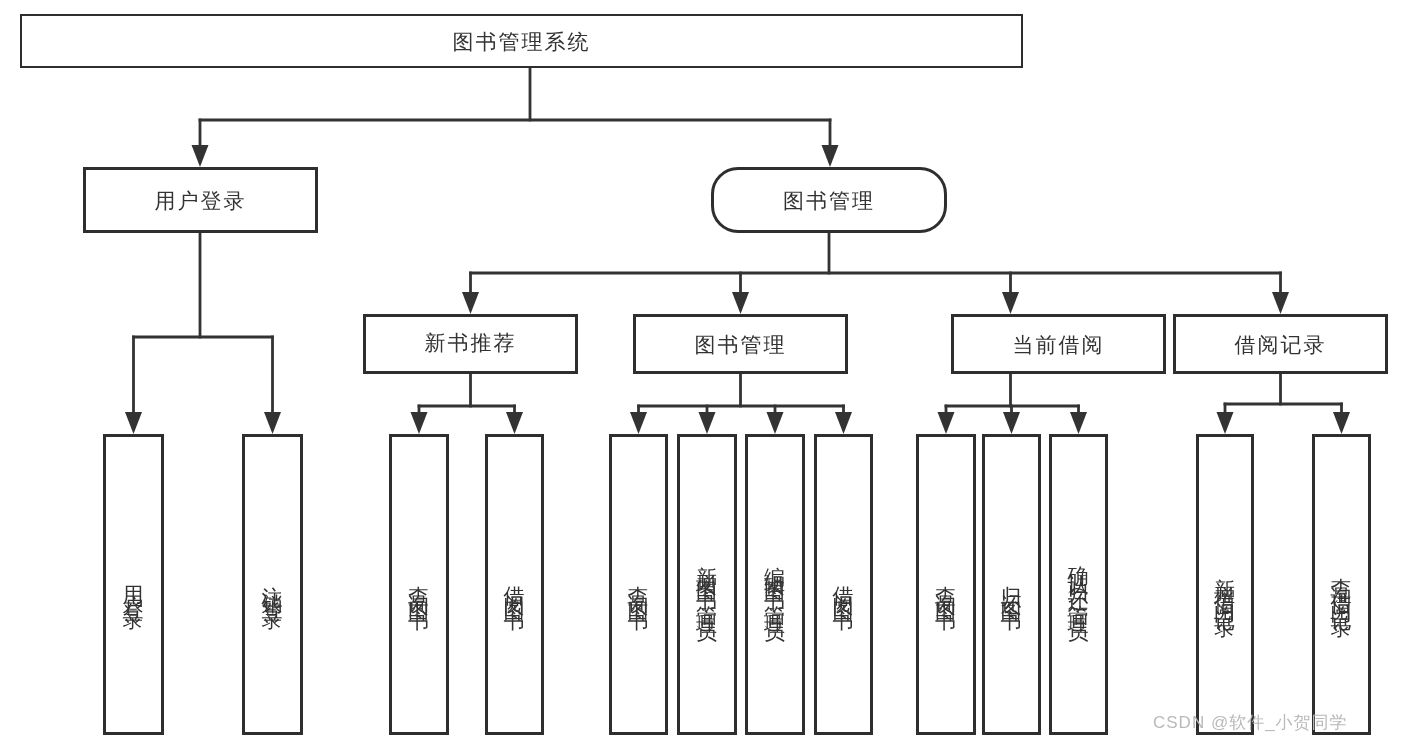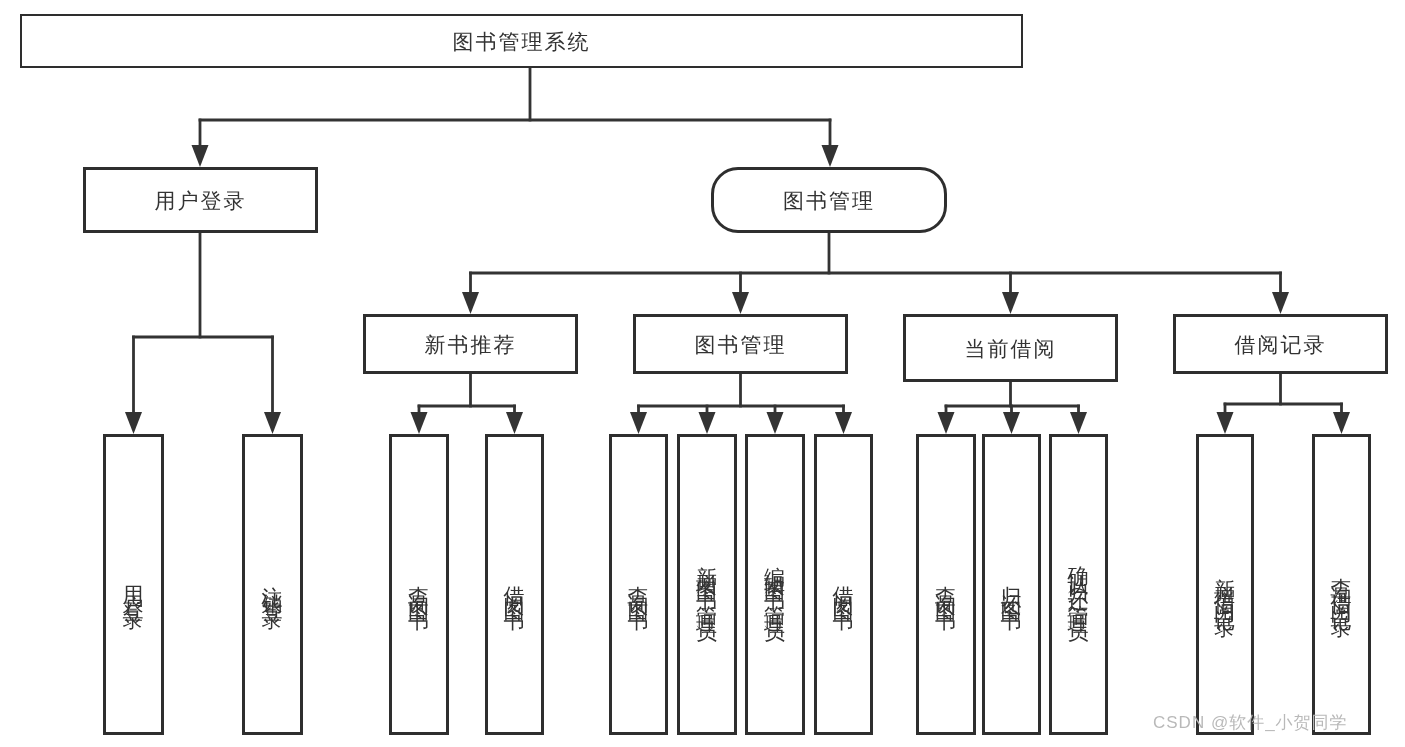--- a/index.html
+++ b/index.html
@@ -36,23 +36,23 @@
     writing-mode:vertical-rl;
     text-orientation:mixed;
     letter-spacing:8px;
     font-size:21px;
   }
   
   .n-root{left:20px;top:14px;width:1003px;height:54px;border-width:2px;}
   .n-user-login{left:83px;top:167px;width:235px;height:66px;}
   .n-book-mgmt{left:711px;top:167px;width:236px;height:66px;border-radius:27px;}
   
-  .n-new-book{left:363px;top:314px;width:215px;height:60px;}
+  .n-new-book{left:363px;top:314px;width:215px;height:60px;font-family:Liberation Mono, monospace;}
   .n-book-borrow{left:633px;top:314px;width:215px;height:60px;}
-  .n-cur-borrow{left:903px;top:314px;width:215px;height:68px;}
+  .n-cur-borrow{left:951px;top:314px;width:215px;height:60px;}
   .n-borrow-rec{left:1173px;top:314px;width:215px;height:60px;}
   
   .lf-user-login{left:103px;top:434px;width:61px;height:301px;}
   .lf-logout{left:242px;top:434px;width:61px;height:301px;}
   .lf-nb-query{left:389px;top:434px;width:60px;height:301px;}
   .lf-nb-borrow{left:485px;top:434px;width:59px;height:301px;}
   .lf-bb-query{left:609px;top:434px;width:59px;height:301px;}
   .lf-bb-add{left:677px;top:434px;width:60px;height:301px;}
   .lf-bb-edit{left:745px;top:434px;width:60px;height:301px;}
   .lf-bb-borrow{left:814px;top:434px;width:59px;height:301px;}

